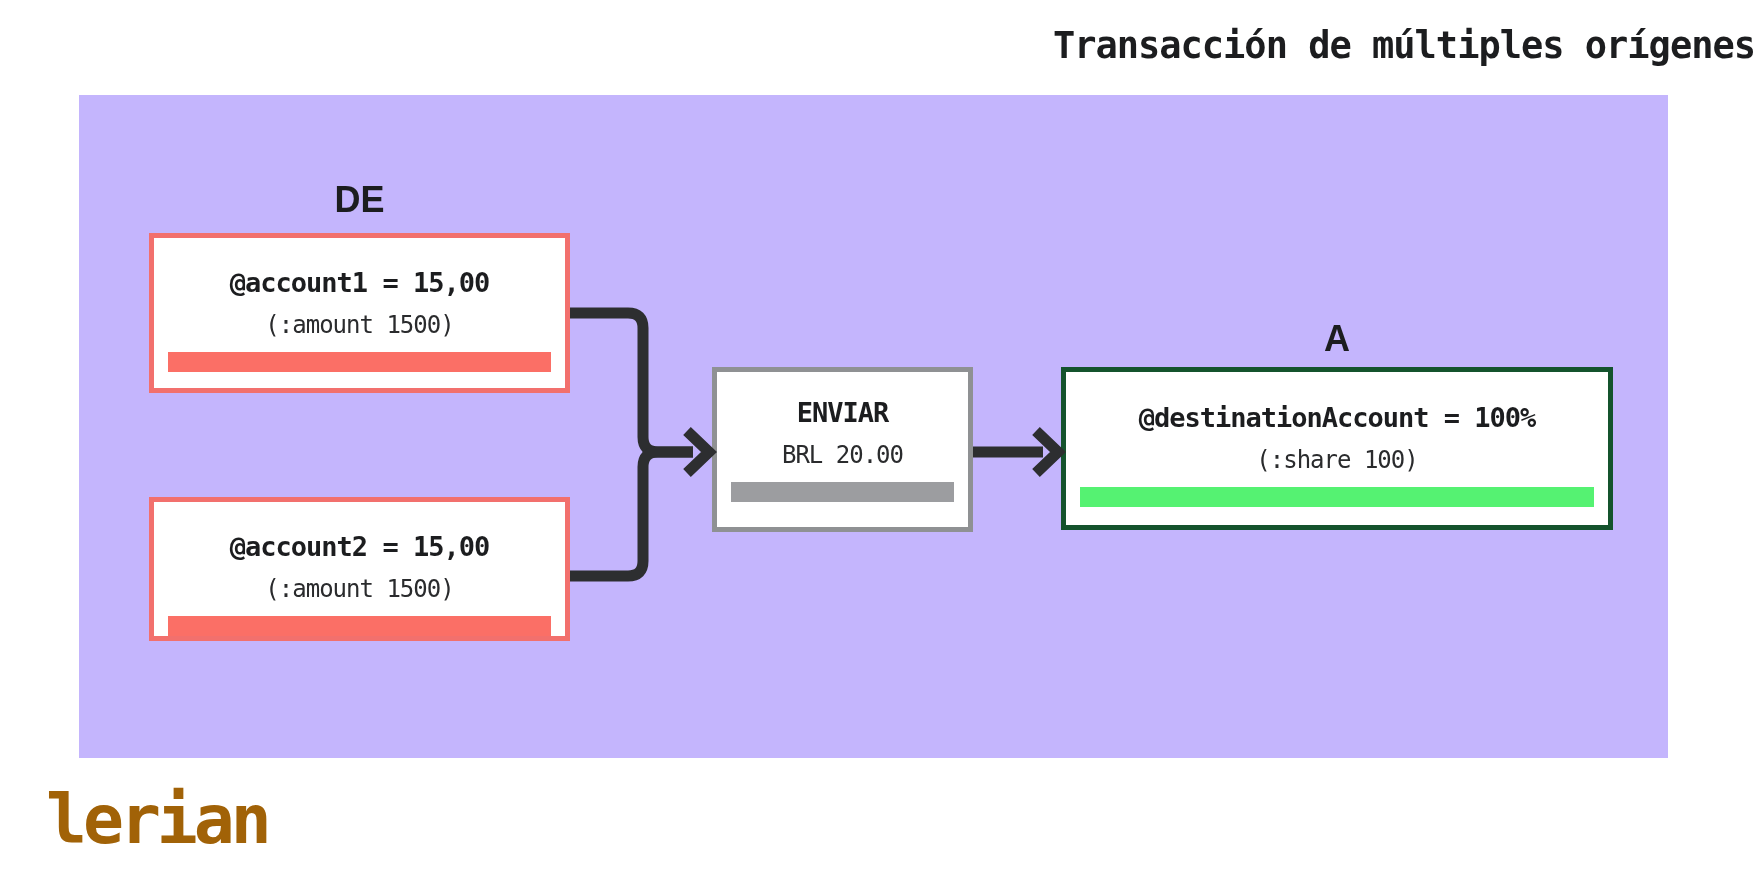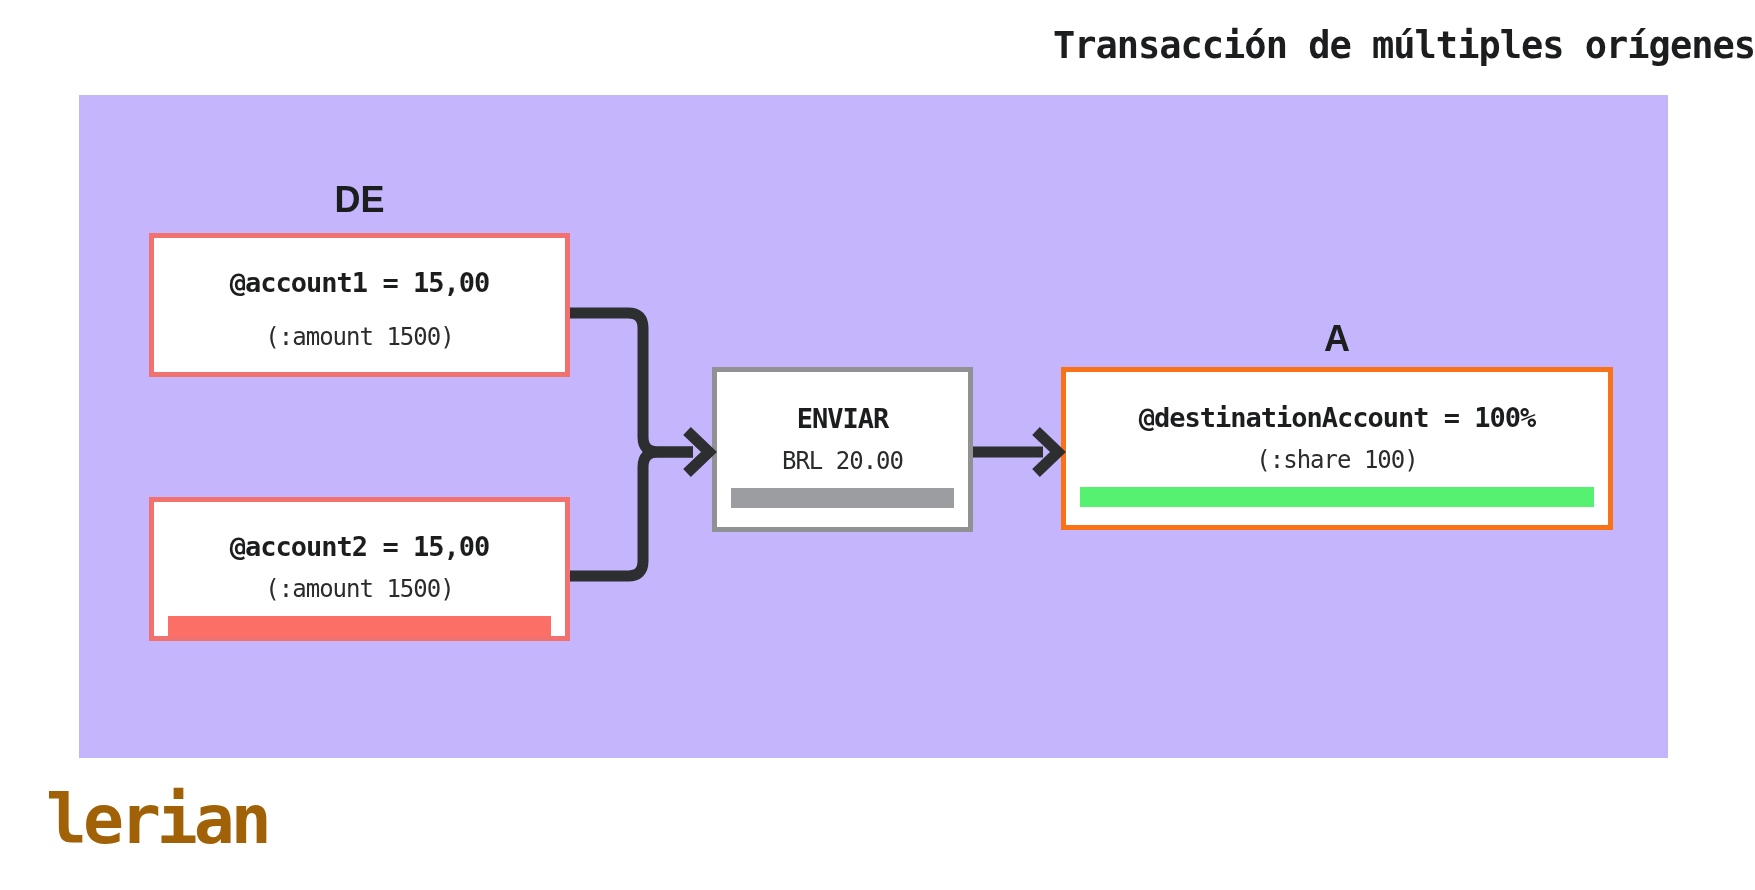--- a/index.html
+++ b/index.html
@@ -63,30 +63,30 @@
     white-space: nowrap;
     color: #2a2b2d;
   }
   .node .accent-bar {
     margin-top: 6px;
     height: 20px;
     width: calc(100% - 28px);
   }
   .node-source { border: 5px solid #f2706d; padding-top: 24px; }
   .node-source .accent-bar { background: #fb6f66; }
-  .node-source1 { left: 70px;  top: 138px; width: 421px; height: 144px; gap: 12px; }
+  .node-source1 { left: 70px;  top: 138px; width: 421px; height: 160px; }
   .node-source2 { left: 70px;  top: 402px; width: 421px; height: 144px; }
   .node-operation {
     left: 633px; top: 272px; width: 261px; height: 165px;
-    border: 5px solid #8f9193; padding-top: 26px;
+    border: 5px solid #8f9193; padding-top: 20px;
   }
   .node-operation .accent-bar { background: #9c9da0; }
   .node-destination {
     left: 982px; top: 272px; width: 552px; height: 163px;
-    border: 5px solid #f97316; padding-top: 25px;
+    border: 5px solid #14532d; padding-top: 25px;
   }
   .node-destination .accent-bar { background: #55f272; }
   .connectors {
     position: absolute;
     left: 0; top: 0;
     width: 1589px; height: 663px;
     pointer-events: none;
   }
   .logo {
     position: absolute;

